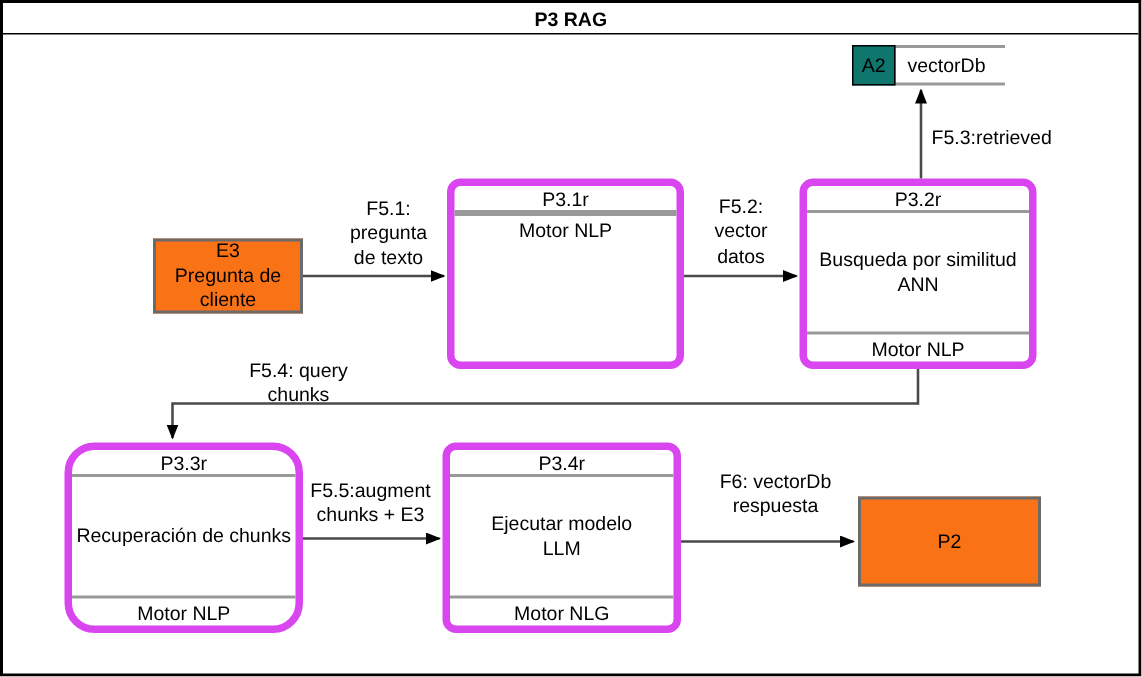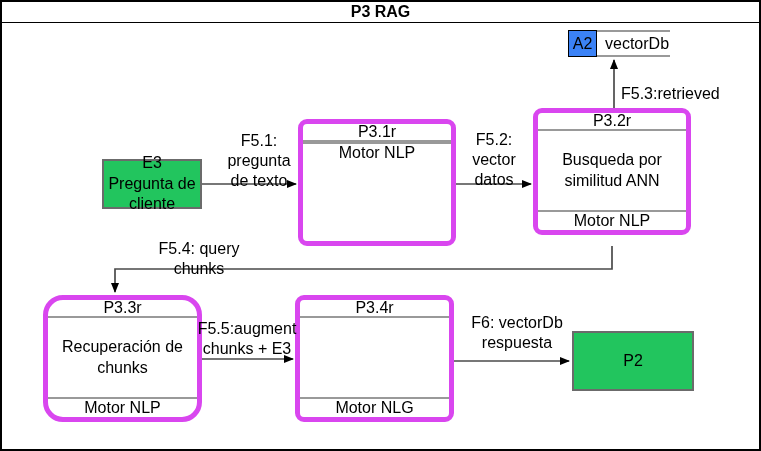--- a/index.html
+++ b/index.html
@@ -1,21 +1,21 @@
 <!DOCTYPE html>
 <html><head>
 <meta charset="utf-8">
 <style>
   html,body{margin:0;padding:0;background:#fff;}
   *{box-sizing:border-box;}
   body{font-family:"Liberation Sans", sans-serif;}
   .canvas{
     position:relative;width:761px;height:451px;background:#fff;
     border:2px solid #000;overflow:hidden;
-    font-size:16px;color:#000;
+    font-size:13px;color:#000;
   }
   .titlebar{
     position:absolute;left:0;top:0;width:100%;height:21px;
     border-bottom:1px solid #000;
     display:flex;align-items:center;justify-content:center;
     font-weight:bold;
   }
   .arrows{position:absolute;left:0;top:0;width:761px;height:451px;}
   
   .process{
@@ -29,29 +29,29 @@
   .p-body{
     flex:1;display:flex;align-items:center;justify-content:center;
     text-align:center;white-space:pre-line;line-height:1.3;padding:0 2px;
   }
   .p-footer{
     height:20px;flex:0 0 20px;border-top:2px solid #999;
     display:flex;align-items:center;justify-content:center;
   }
   
   .rectnode{
-    position:absolute;border:2px solid #6b6b6b;background:#22c55e;
+    position:absolute;border:2px solid #6b6b6b;background:#f97316;
     display:flex;align-items:center;justify-content:center;
     text-align:center;white-space:pre-line;line-height:1.3;
   }
   
   .store{position:absolute;}
   .store-cell{
     position:absolute;left:0;top:0;width:29px;height:27px;
-    border:1px solid #000;background:#3b82f6;
+    border:1px solid #000;background:#0f766e;
     display:flex;align-items:center;justify-content:center;
   }
   .store-line-top{position:absolute;left:28px;right:0;top:0;height:2px;background:#999;}
   .store-line-bottom{position:absolute;left:28px;right:0;bottom:0;height:2px;background:#999;}
   .store-name{
     position:absolute;left:37px;top:0;height:27px;
     display:flex;align-items:center;
   }
   
   .flowlabel{
@@ -84,34 +84,36 @@
 
   <div class="rectnode" style="left:100px;top:157px;width:100px;height:50px;">E3
 Pregunta de
 cliente</div>
 
   <div class="process" style="left:296px;top:117px;width:158px;height:127px;">
     <div class="p-header">P3.1r</div>
     <div class="p-footer">Motor NLP</div>
   </div>
 
-  <div class="process" style="left:531px;top:106px;width:158px;height:127px;">
+  <div class="process" style="left:531px;top:117px;width:158px;height:127px;">
     <div class="p-header">P3.2r</div>
     <div class="p-body">Busqueda por similitud ANN</div>
     <div class="p-footer">Motor NLP</div>
   </div>
 
   <div class="process" style="left:41px;top:293px;width:159px;height:127px;border-radius:20px;">
     <div class="p-header">P3.3r</div>
     <div class="p-body">Recuperación de chunks</div>
     <div class="p-footer">Motor NLP</div>
   </div>
 
   <div class="process" style="left:293px;top:293px;width:159px;height:127px;justify-content:space-between;">
     <div class="p-header">P3.4r</div>
+    <div class="p-body">Ejecutar modelo
+LLM</div>
     <div class="p-footer">Motor NLG</div>
   </div>
 
   <div class="rectnode" style="left:570px;top:329px;width:122px;height:60px;">P2</div>
 
   <div class="store" style="left:566px;top:28px;width:102px;height:27px;">
     <div class="store-line-top"></div>
     <div class="store-line-bottom"></div>
     <div class="store-cell">A2</div>
     <div class="store-name">vectorDb</div>

